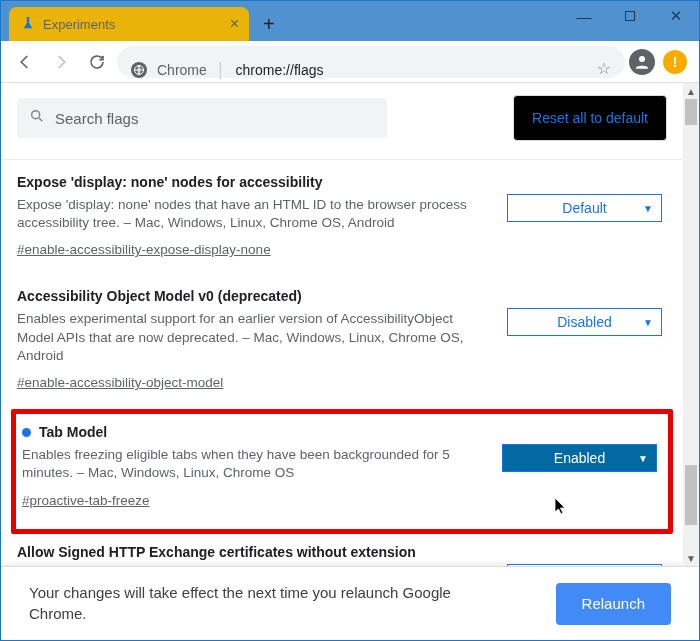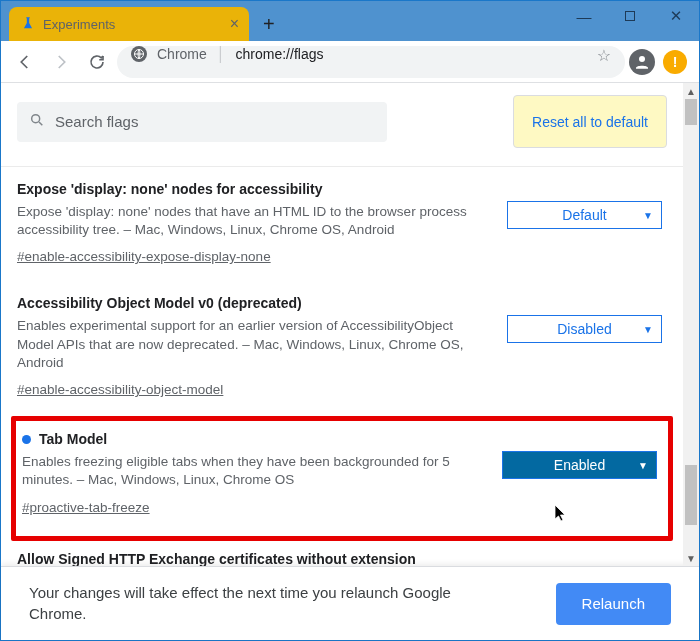--- a/index.html
+++ b/index.html
@@ -12,36 +12,36 @@
   .tab .title { color: #5f6368; font-size: 13px; flex: 1; white-space: nowrap; overflow: hidden; }
   .tab .close { color: #5f6368; font-size: 16px; line-height: 1; }
   .newtab { color: #202124; font-size: 20px; padding: 0 14px; height: 34px; display: flex; align-items: center; }
   .wincontrols { position: absolute; right: 0; top: 0; height: 30px; display: flex; }
   .wincontrols div { width: 46px; display: flex; align-items: center; justify-content: center; color: #1d3a57; font-size: 15px; }
   .wincontrols .sq { width: 10px; height: 10px; border: 1px solid #1d3a57; }
   
   .toolbar { height: 42px; background: #fff; border-bottom: 1px solid #dee0e3; display: flex; align-items: center; padding: 0 8px; gap: 4px; }
   .tbtn { width: 32px; height: 32px; display: flex; align-items: center; justify-content: center; color: #5f6368; font-size: 18px; border-radius: 50%; }
   .tbtn.disabled { color: #bdc1c6; }
-  .omnibox { flex: 1; height: 32px; background: #f1f3f4; border-radius: 16px; display: flex; align-items: flex-start; padding: 0 14px; gap: 10px; color: #202124; font-size: 14px; }
+  .omnibox { flex: 1; height: 32px; background: #f1f3f4; border-radius: 16px; display: flex; align-items: flex-end; padding: 0 14px; gap: 10px; color: #202124; font-size: 14px; }
   .omnibox .globe { width: 16px; height: 16px; border-radius: 50%; background: #5f6368; display: flex; align-items: center; justify-content: center; color: #fff; font-size: 10px; }
   .omnibox .chrome-label { color: #5f6368; }
   .omnibox .sep { color: #c4c7c9; }
   .omnibox .url { color: #202124; }
   .omnibox .spacer { flex: 1; }
   .omnibox .star { color: #80868b; font-size: 16px; }
   .avatar { width: 26px; height: 26px; border-radius: 50%; background: #5f6368; display:flex; align-items:center; justify-content:center; color:#fff; }
   .avatar svg { width:18px; height:18px; }
   .menuwarn { width: 24px; height: 24px; border-radius: 50%; background: #f9ab00; color: #fff; display: flex; align-items: center; justify-content: center; font-size: 14px; font-weight: bold; margin: 0 4px; }
   
   .content { flex: 1; position: relative; overflow: hidden; }
   .topbar { display: flex; align-items: center; padding: 12px 16px 12px 16px; gap: 12px; }
   .searchbox { flex: 1; max-width: 370px; background: #f1f3f4; height: 40px; border-radius: 4px; display: flex; align-items: center; padding: 0 12px; gap: 10px; color: #5f6368; font-size: 15px; }
   .searchbox .mag { color: #80868b; font-size: 16px; }
-  .resetbtn { margin-left: auto; height: 53px; padding: 0 18px; border: 1px solid #dadce0; border-radius: 4px; background: #fef9c3; color: #1a73e8; font-size: 14px; font-weight: 500; display: flex; align-items: center; }
+  .resetbtn { margin-left: auto; height: 46px; padding: 0 18px; border: 1px solid #dadce0; border-radius: 4px; background: #000000; color: #1a73e8; font-size: 14px; font-weight: 500; display: flex; align-items: center; }
   .divshadow { height: 0; border-top: 1px solid #ebebeb; margin-top: 6px; }
   .flags { padding: 0 16px; }
   .flag { display: flex; padding: 14px 0 16px 0; gap: 20px; border-top: 0; }
   .flag .info { flex: 1; }
   .flag h3 { font-size: 14px; font-weight: 700; color: #202124; margin-bottom: 6px; display: flex; align-items: center; gap: 8px; }
   .flag .dot { width: 9px; height: 9px; border-radius: 50%; background: #1a73e8; display: inline-block; }
   .flag p { font-size: 13.5px; color: #5f6368; line-height: 1.35; margin-bottom: 8px; }
   .flag a { font-size: 13.5px; color: #5f6368; text-decoration: underline; }
   .flag .ctrl { width: 160px; display: flex; align-items: flex-start; padding-top: 20px; }
   .select { width: 155px; height: 28px; border: 1px solid #1a73e8; background: #fff; color: #1a73e8; font-size: 14px; display: flex; align-items: center; justify-content: center; position: relative; }

